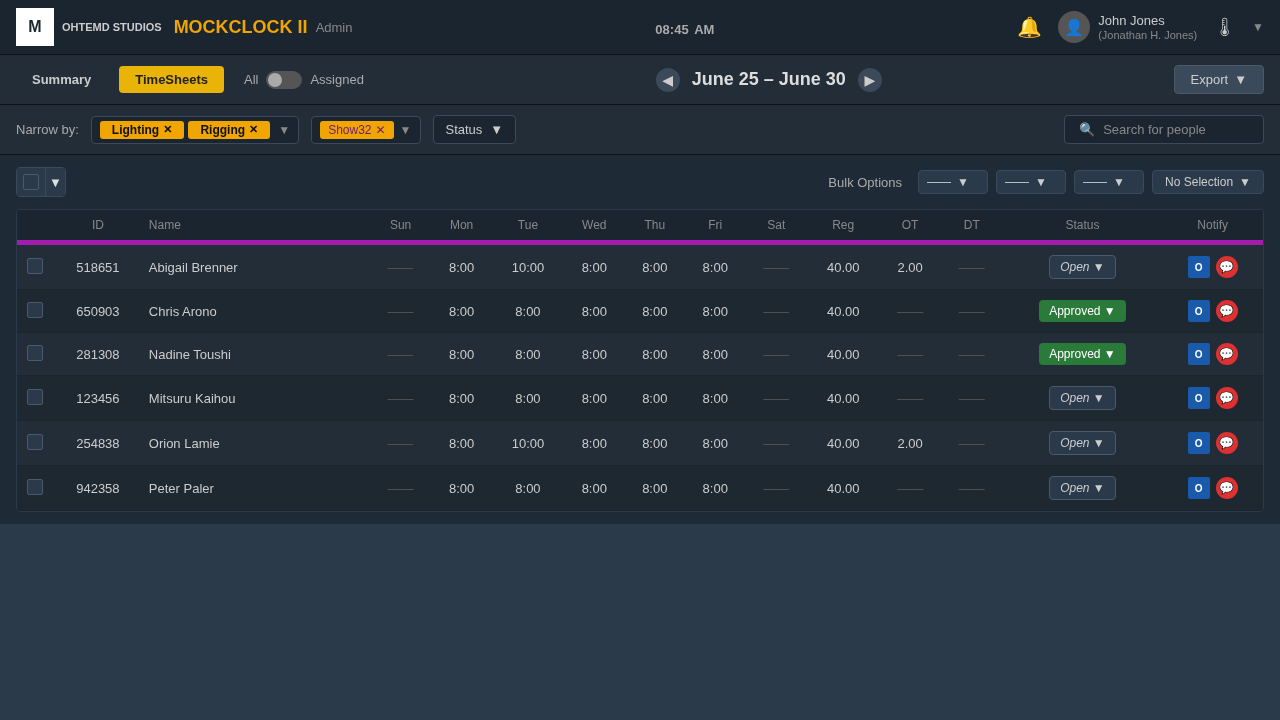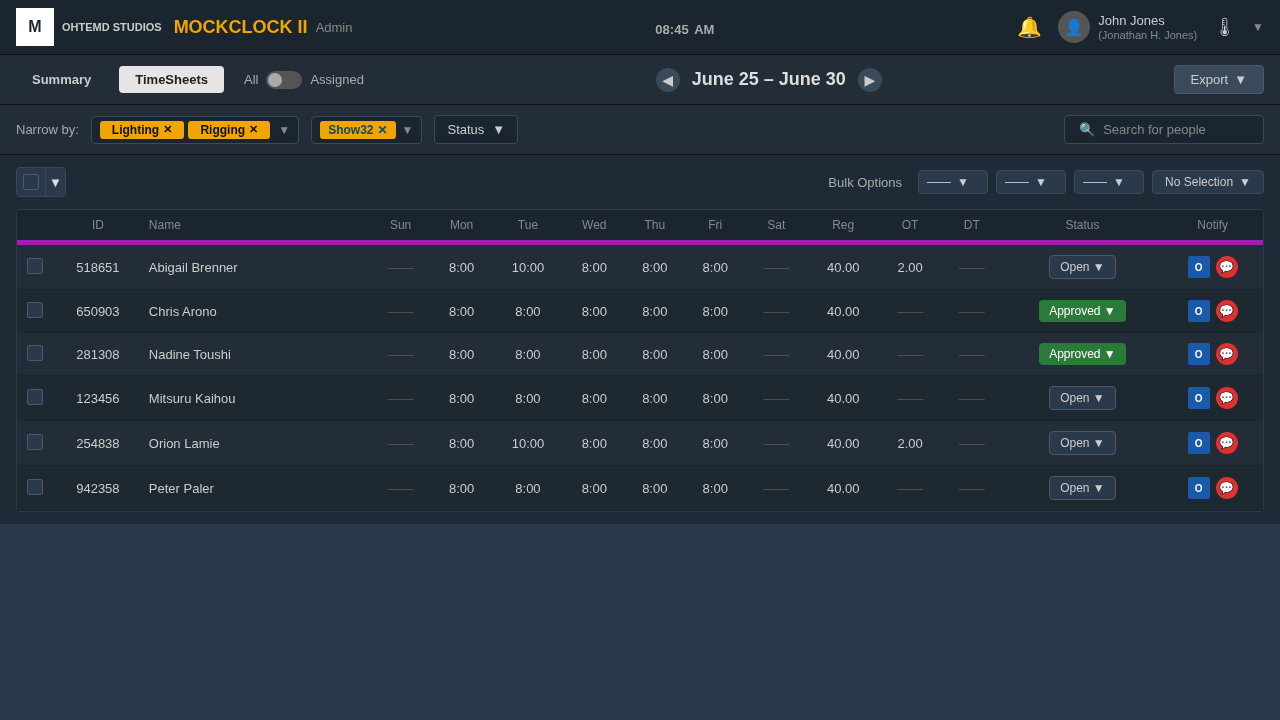--- a/index.html
+++ b/index.html
@@ -128,21 +128,21 @@
     }
     .tab-btn {
       padding: 6px 16px;
       border-radius: 4px;
       border: none;
       cursor: pointer;
       font-size: 13px;
       font-weight: bold;
     }
     .tab-btn.active {
-      background: #e5e5e5;
+      background: #eab308;
       color: #222;
     }
     .tab-btn.inactive {
       background: transparent;
       color: #ccc;
     }
     .toggle-block {
       display: flex;
       align-items: center;
       gap: 8px;
@@ -261,28 +261,28 @@
       padding: 4px 8px;
       color: #ccc;
       font-size: 12px;
       display: flex;
       align-items: center;
       gap: 6px;
       cursor: pointer;
     }
     .filter-dropdown .show-tag {
       background: #f0a500;
-      color: #0c4a6e;
+      color: #701a75;
       padding: 2px 8px;
       border-radius: 3px;
       font-size: 12px;
       display: flex;
       align-items: center;
       gap: 4px;
-      font-weight: bold;
+      font-weight: normal;
     }
     .status-filter {
       background: #1a2530;
       border: 1px solid #3a4a5a;
       border-radius: 4px;
       padding: 6px 12px;
       color: #ccc;
       font-size: 13px;
       display: flex;
       align-items: center;
@@ -427,20 +427,21 @@
     .status-open {
       background: #2a3a4a;
       border: 1px solid #4a5a6a;
       color: #ccc;
       padding: 4px 10px;
       border-radius: 4px;
       display: inline-flex;
       align-items: center;
       gap: 6px;
       font-size: 12px;
+      font-style: italic;
     }
     .status-approved {
       background: #2a7a3a;
       border: none;
       color: #fff;
       padding: 4px 10px;
       border-radius: 4px;
       display: inline-flex;
       align-items: center;
       gap: 6px;

